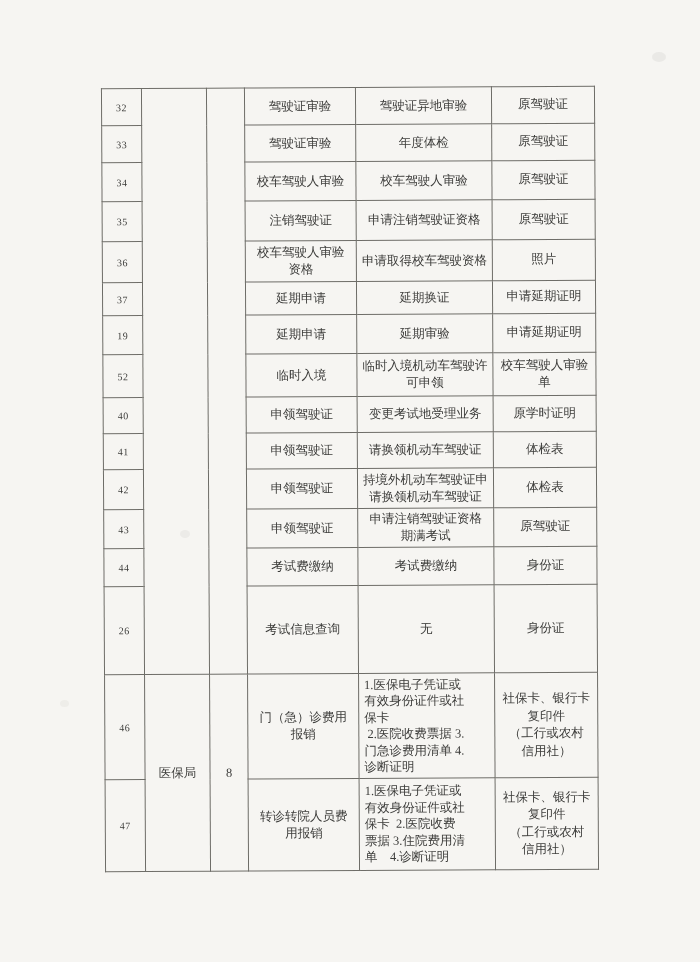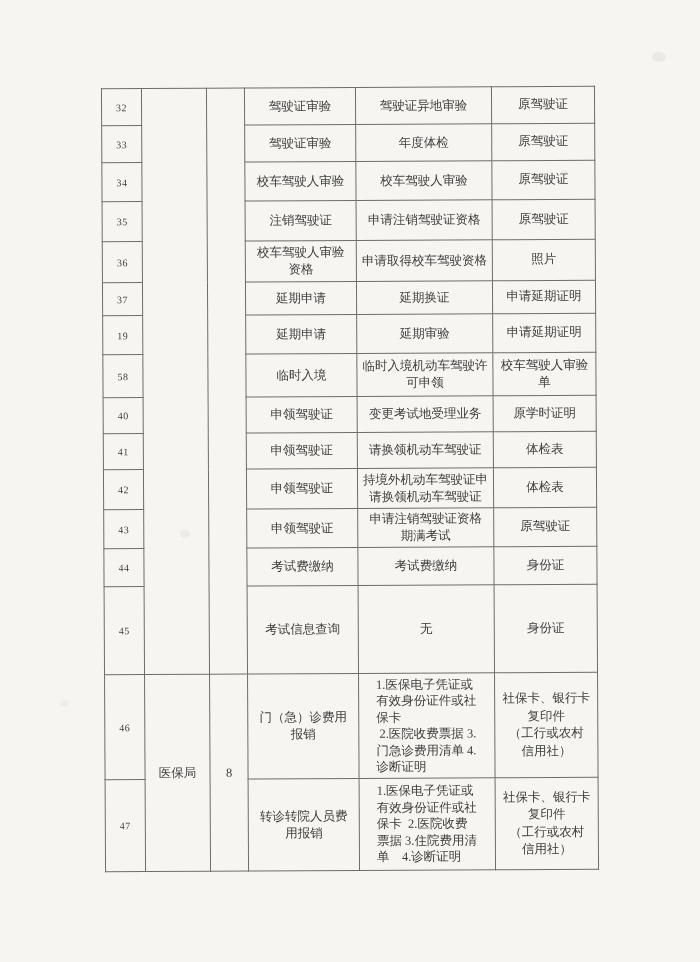--- a/index.html
+++ b/index.html
@@ -31,21 +31,21 @@
     white-space: pre-wrap;
     overflow: hidden;
   }
   td.no-cell {
     font-size: 10px;
     letter-spacing: 0.5px;
     text-align: center;
   }
   td.item-list {
     text-align: left;
-    padding-left: 17px;
+    padding-left: 5px;
     padding-right: 2px;
     line-height: 16.5px;
   }
   td.mat-cell { line-height: 17.5px; margin-top: 44px; }
   
   .artifact {
     position: absolute;
     border-radius: 50%;
     background: rgba(90, 90, 85, 0.07);
     pointer-events: none;
@@ -108,21 +108,21 @@
         <td class="item-cell">延期换证</td>
         <td class="mat-cell">申请延期证明</td>
       </tr>
       <tr style="height:39px">
         <td class="no-cell">19</td>
         <td class="cat-cell">延期申请</td>
         <td class="item-cell">延期审验</td>
         <td class="mat-cell">申请延期证明</td>
       </tr>
       <tr style="height:43px">
-        <td class="no-cell">58</td>
+        <td class="no-cell">52</td>
         <td class="cat-cell">临时入境</td>
         <td class="item-cell">临时入境机动车驾驶许
 可申领</td>
         <td class="mat-cell">校车驾驶人审验
 单</td>
       </tr>
       <tr style="height:36px">
         <td class="no-cell">40</td>
         <td class="cat-cell">申领驾驶证</td>
         <td class="item-cell">变更考试地受理业务</td>
@@ -148,21 +148,21 @@
 期满考试</td>
         <td class="mat-cell">原驾驶证</td>
       </tr>
       <tr style="height:38px">
         <td class="no-cell">44</td>
         <td class="cat-cell">考试费缴纳</td>
         <td class="item-cell">考试费缴纳</td>
         <td class="mat-cell">身份证</td>
       </tr>
       <tr style="height:88px">
-        <td class="no-cell">45</td>
+        <td class="no-cell">26</td>
         <td class="cat-cell">考试信息查询</td>
         <td class="item-cell">无</td>
         <td class="mat-cell">身份证</td>
       </tr>
       <tr style="height:105px">
         <td class="no-cell">46</td>
         <td class="dept-cell" rowspan="2">医保局</td>
         <td class="count-cell" rowspan="2">8</td>
         <td class="cat-cell">门（急）诊费用
 报销</td>

